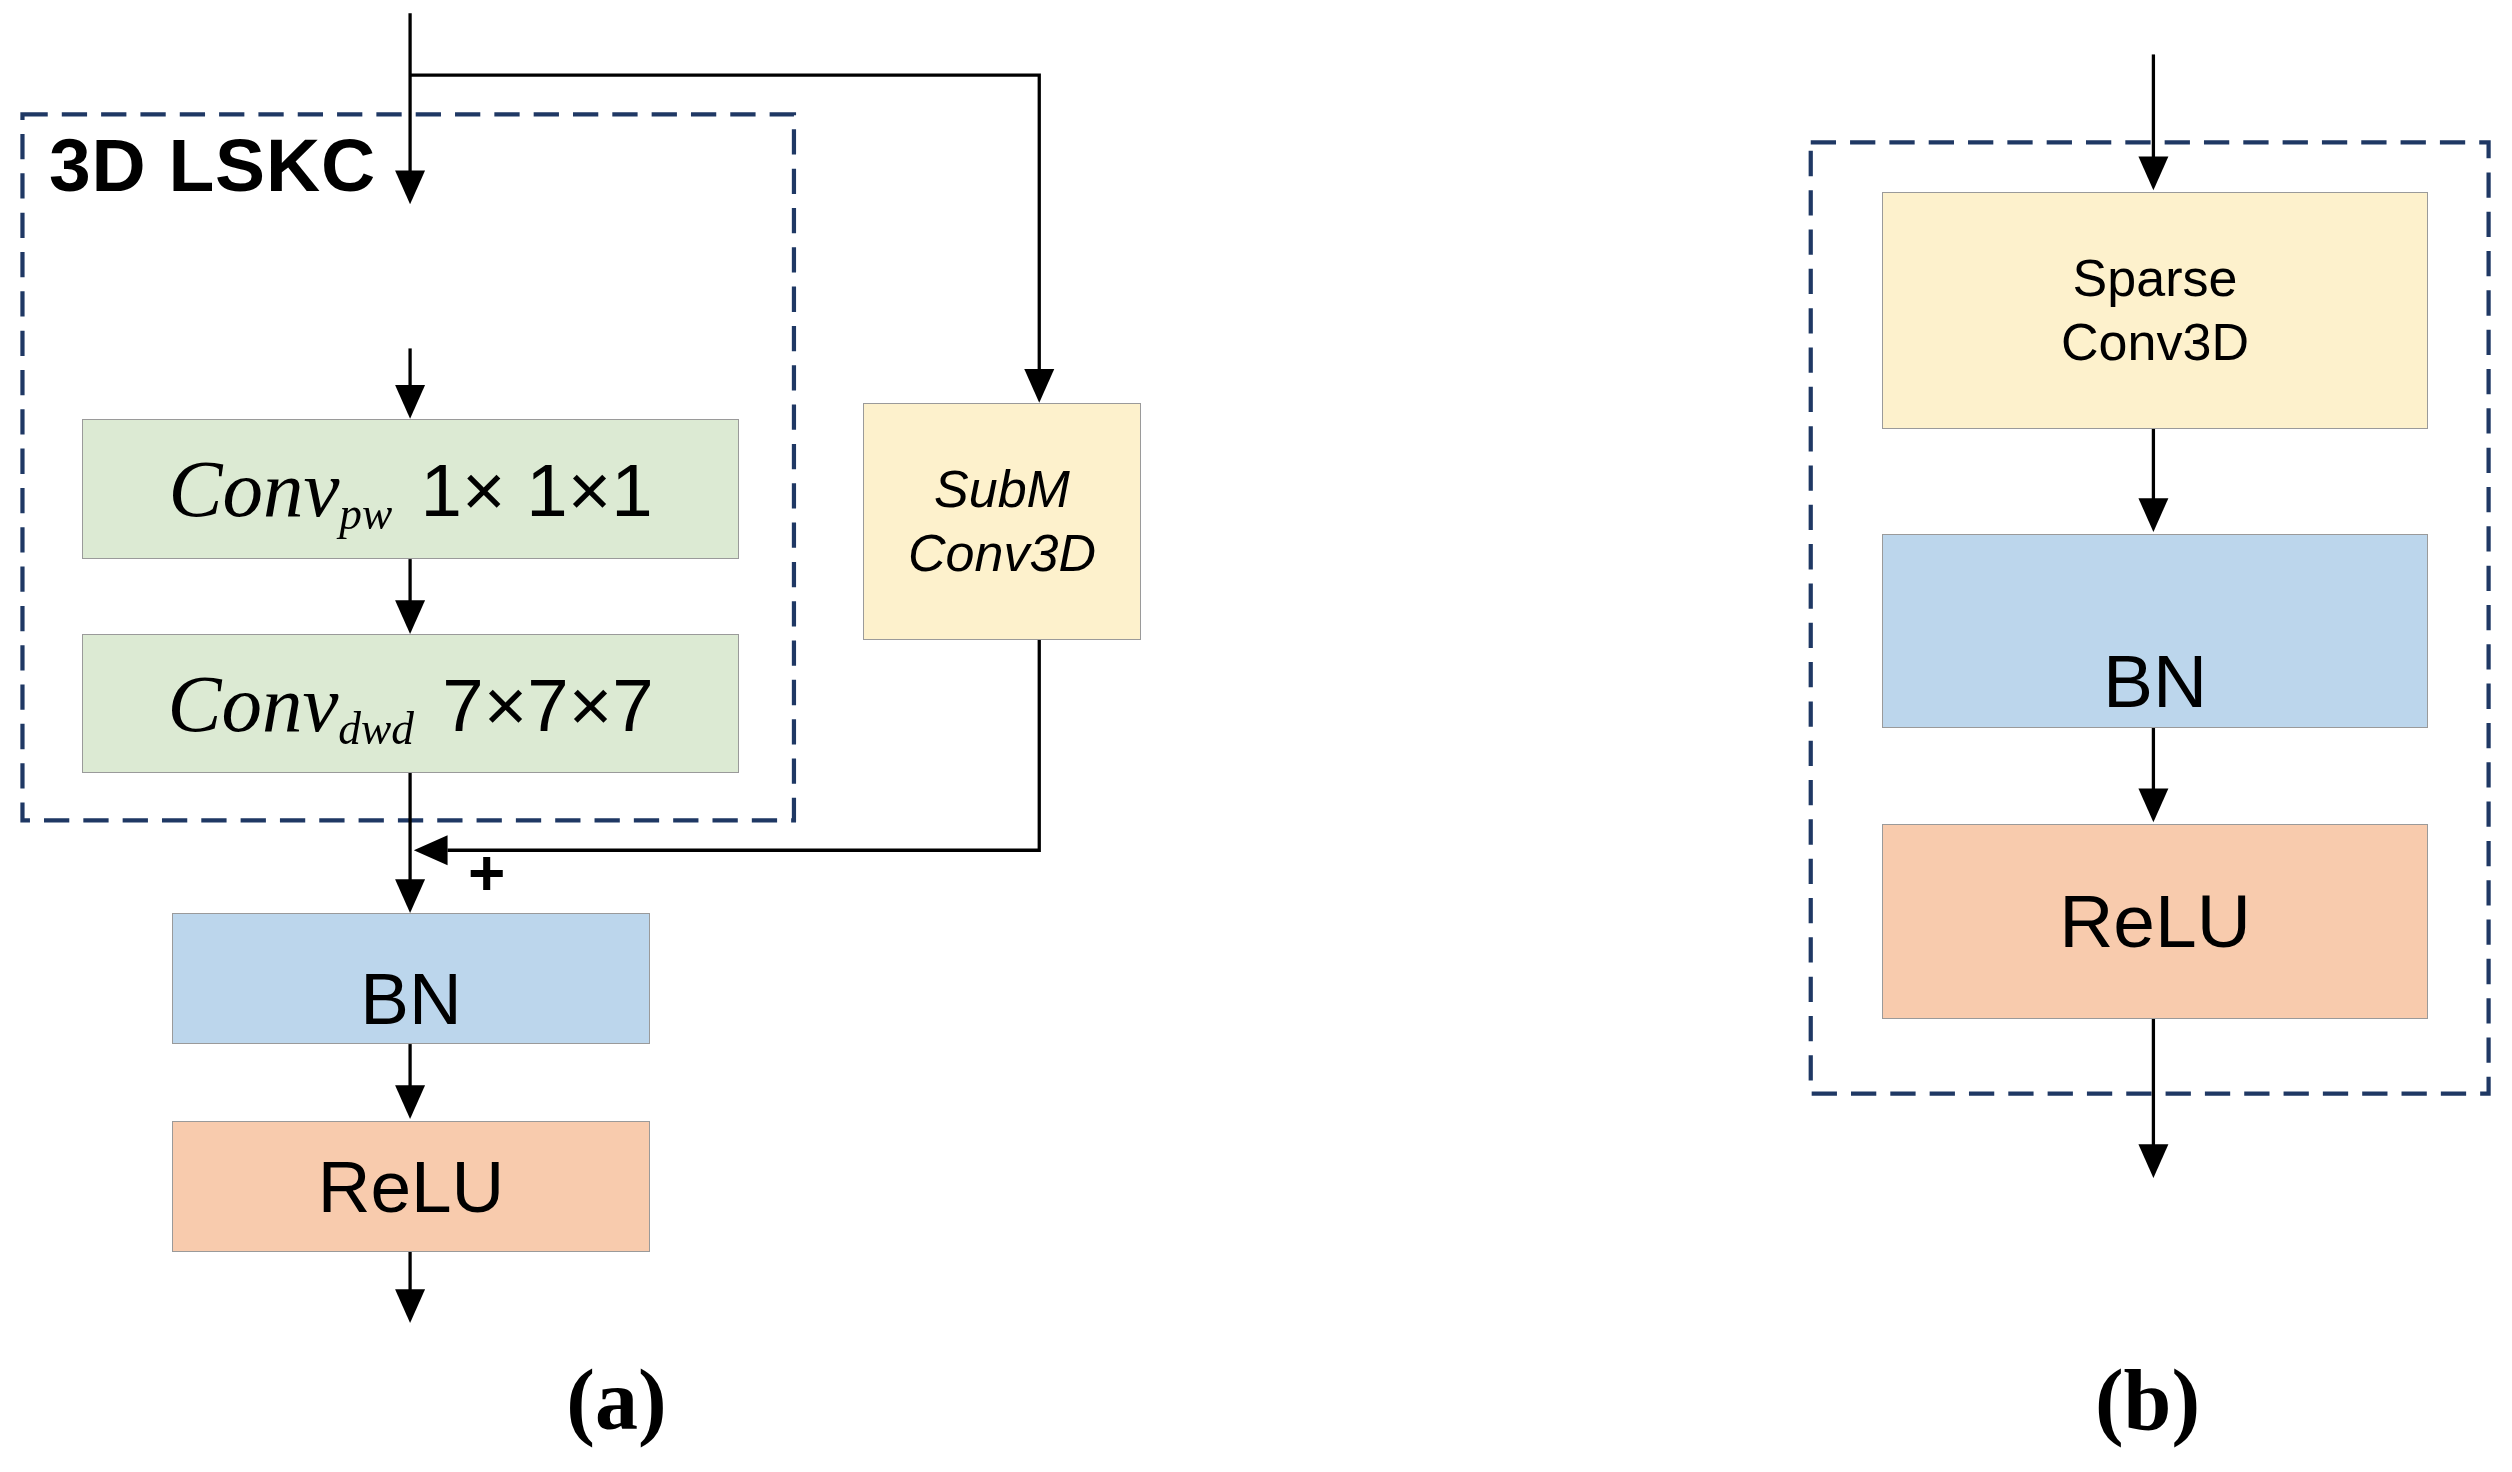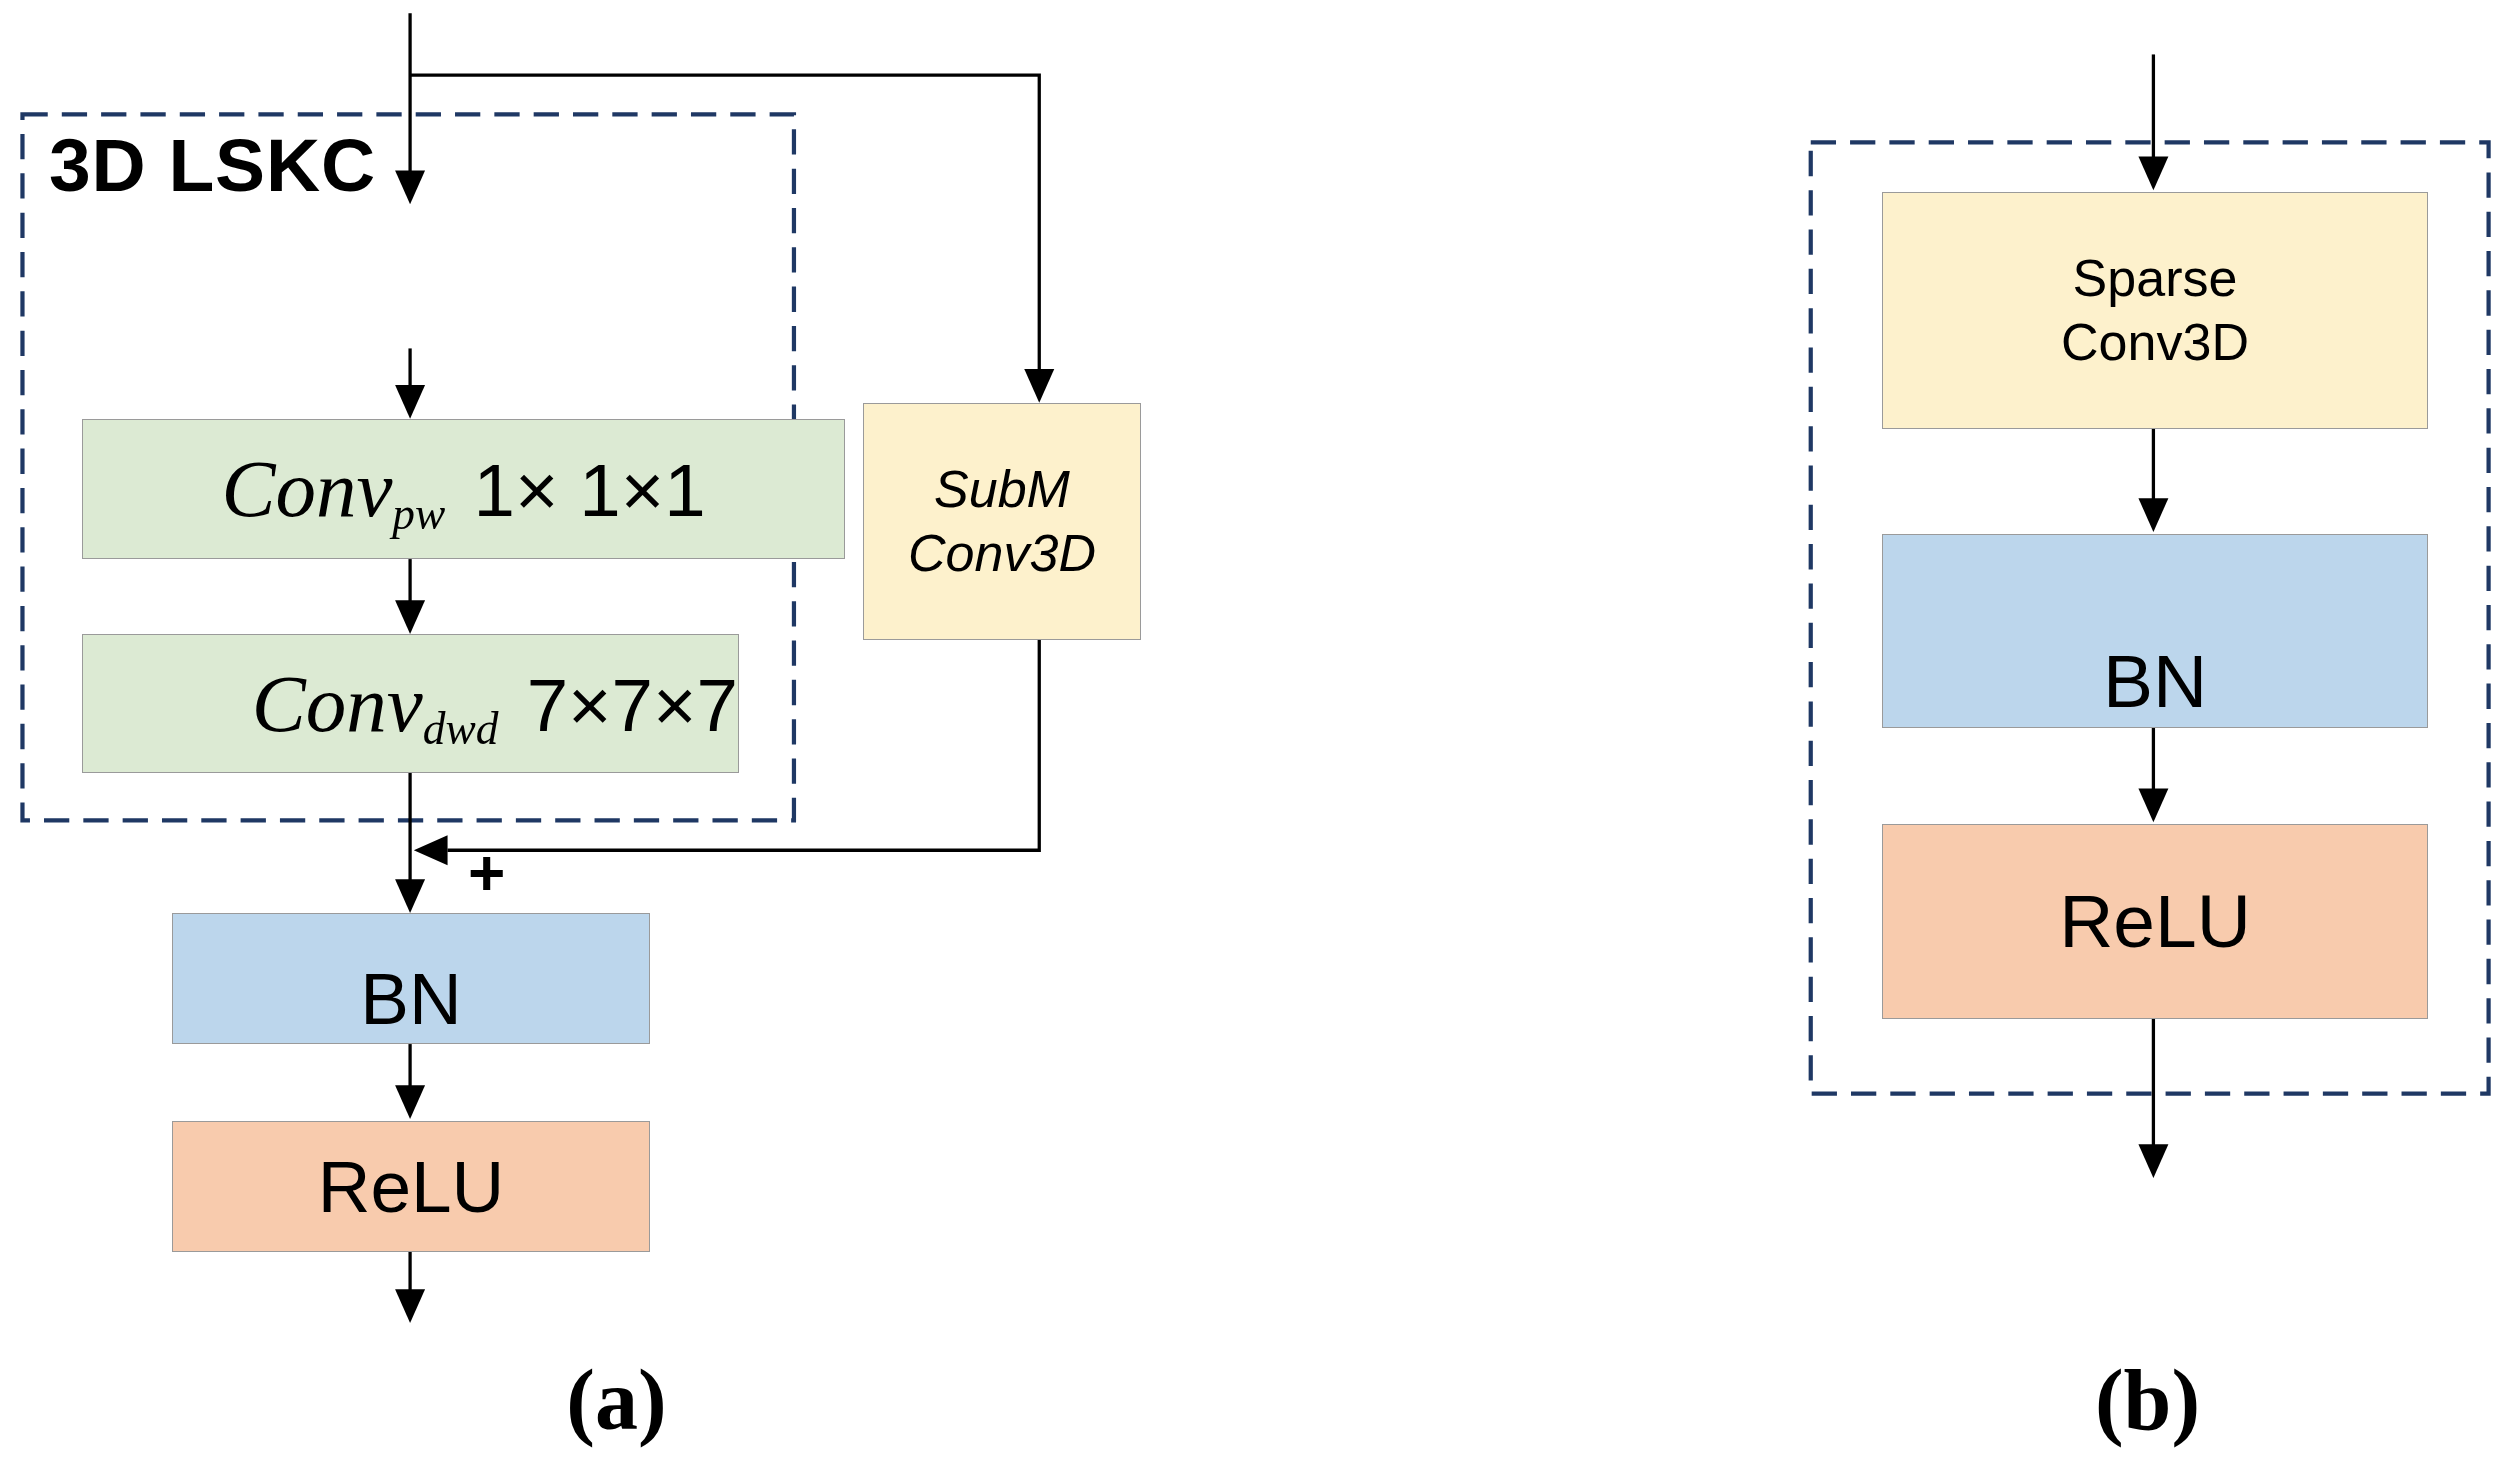--- a/index.html
+++ b/index.html
@@ -35,22 +35,22 @@
   }
   .plus{
     position:absolute; font-weight:bold; font-size:64px; line-height:1;
   }
   .caption{
     position:absolute; width:225px; text-align:center;
     font-family:"Liberation Serif", serif; font-weight:bold; font-size:86px;
   }
   
   #box-conv-dw {left:82px;  top:208px;  width:657px; height:140px;}
-  #box-conv-pw {left:82px;  top:419px;  width:763px; height:140px;}
-  #box-conv-dwd{left:82px;  top:634px;  width:657px; height:139px;align-items:flex-end;}
+  #box-conv-pw {left:82px;  top:419px;  width:657px; height:140px;}
+  #box-conv-dwd{left:82px;  top:634px;  width:657px; height:139px;}
   #box-subm    {left:863px; top:403px;  width:278px; height:237px;font-style:italic;}
   #box-bn-a    {left:172px; top:913px;  width:478px; height:131px; font-size:73px;}
   #box-relu-a  {left:172px; top:1121px; width:478px; height:131px; font-size:73px;}
   #lbl-lskc    {left:49px;  top:122px;}
   #plus-a      {left:468px; top:841px;}
   #cap-a       {left:504px; top:1350px;}
   
   #box-sparse  {left:1882px; top:192px; width:546px; height:237px;}
   #box-bn-b    {left:1882px; top:534px; width:546px; height:194px;}
   #box-relu-b  {left:1882px; top:824px; width:546px; height:195px;}

